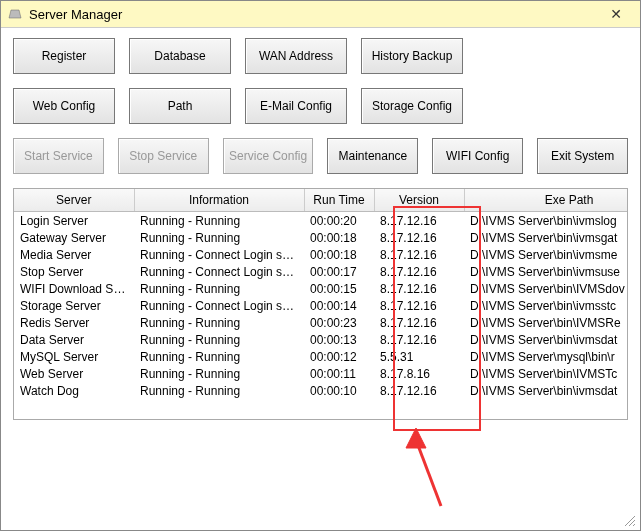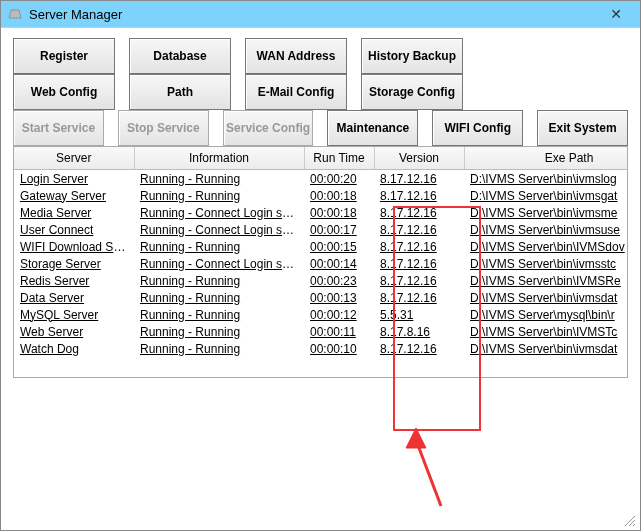--- a/index.html
+++ b/index.html
@@ -23,21 +23,21 @@
     flex-direction: column;
     background: #fff;
     position: relative;
   }
   .titlebar {
     display: flex;
     align-items: center;
     height: 26px;
     padding: 0 6px;
     border-bottom: 1px solid #ccc;
-    background: #7dd3fc;
+    background: #fef9c3;
     font-size: 13px;
   }
   .titlebar .app-icon {
     width: 16px; height: 16px;
     margin-right: 6px;
     display: inline-block;
   }
   .titlebar .title-text { flex: 1; }
   .close-btn {
     width: 36px; height: 22px;
@@ -47,21 +47,21 @@
   }
   .client {
     flex: 1;
     padding: 10px 12px 12px 12px;
     box-sizing: border-box;
     position: relative;
   }
   .btn-row {
     display: flex;
     gap: 14px;
-    font-weight: bold;
+    margin-bottom: 14px;
   }
   .btn {
     width: 100px;
     height: 34px;
     border: 1px solid #777;
     background: linear-gradient(#f7f7f7,#e3e3e3);
     display: flex;
     align-items: center;
     justify-content: center;
     font-size: 12px;
@@ -96,21 +96,20 @@
     height: 16px;
     white-space: nowrap;
   }
   tbody td {
     padding: 1px 6px;
     font-size: 12px;
     white-space: nowrap;
     overflow: hidden;
     text-overflow: ellipsis;
     height: 15px;
-    text-decoration: underline;
   }
   .col-server { width: 120px; }
   .col-info   { width: 170px; }
   .col-run    { width: 70px; }
   .col-ver    { width: 90px; text-align: left; }
   .col-path   { width: 210px; }
 
   
   .highlight-box {
     position: absolute;
@@ -212,21 +211,21 @@
               <td>D:\IVMS Server\bin\ivmsgat</td>
             </tr>
             <tr>
               <td>Media Server</td>
               <td>Running - Connect Login serv...</td>
               <td>00:00:18</td>
               <td>8.17.12.16</td>
               <td>D:\IVMS Server\bin\ivmsme</td>
             </tr>
             <tr>
-              <td>User Connect</td>
+              <td>Stop Server</td>
               <td>Running - Connect Login serv...</td>
               <td>00:00:17</td>
               <td>8.17.12.16</td>
               <td>D:\IVMS Server\bin\ivmsuse</td>
             </tr>
             <tr>
               <td>WIFI Download Server</td>
               <td>Running - Running</td>
               <td>00:00:15</td>
               <td>8.17.12.16</td>

